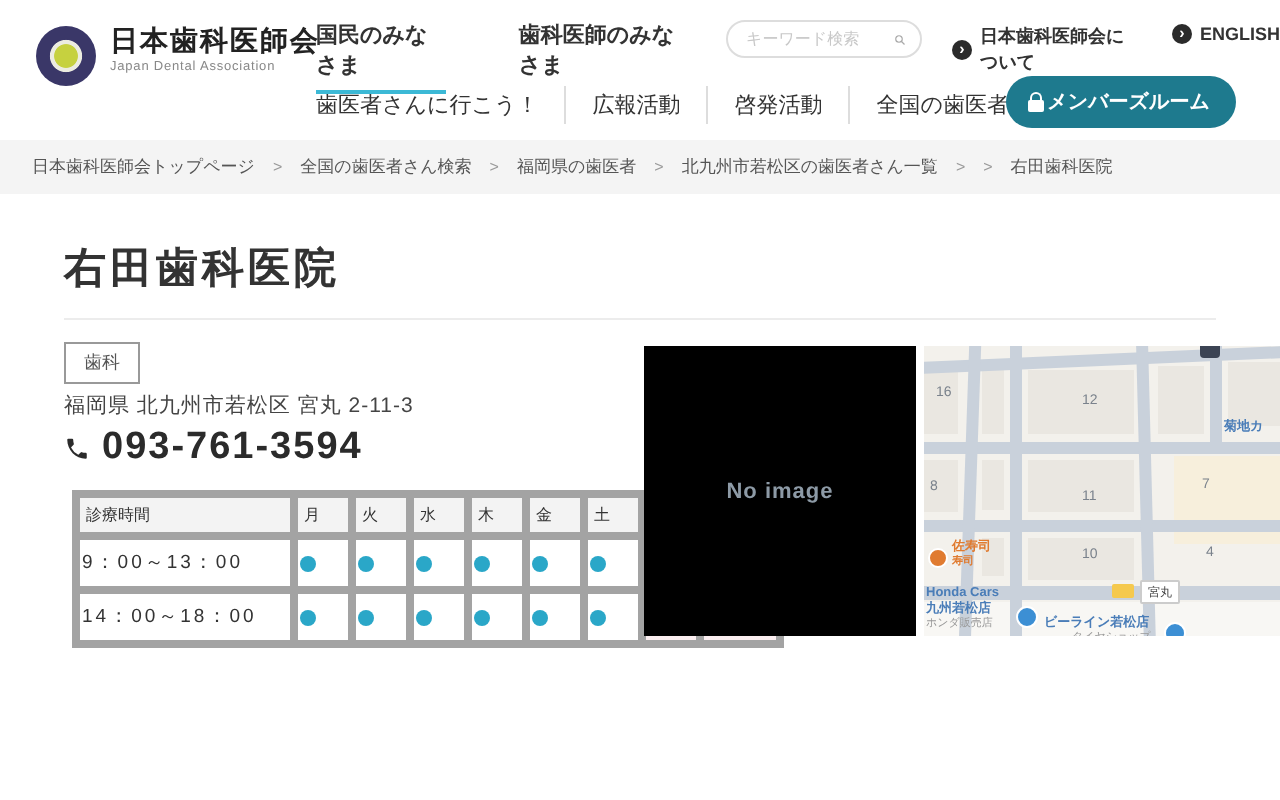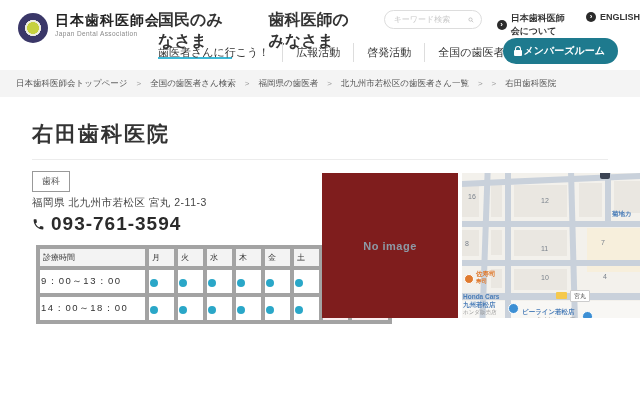--- a/index.html
+++ b/index.html
@@ -7,21 +7,21 @@
           font-family:"Liberation Sans",sans-serif;}
 
   
   .header{position:absolute;top:0;left:0;width:640px;height:70px;background:#fff;}
   .logo{position:absolute;left:18px;top:13px;display:flex;gap:7px;cursor:pointer;}
   .emblem{width:30px;height:30px;border-radius:50%;
           background:radial-gradient(circle at center,#c6d13f 0 27%,#ecece0 29% 37%,#3a3768 39% 100%);}
   .logo-t1{font-size:14px;font-weight:bold;color:#222;letter-spacing:1px;line-height:1.1;}
   .logo-t2{font-size:6.5px;color:#888;letter-spacing:.4px;margin-top:2px;}
   .top-row{position:absolute;left:158px;top:10px;display:flex;align-items:flex-start;}
-  .aud-tab{font-size:16px;font-weight:bold;color:#333;padding-bottom:5px;cursor:pointer;border-bottom:2px solid transparent;}
+  .aud-tab{font-size:11px;font-weight:bold;color:#333;padding-bottom:5px;cursor:pointer;border-bottom:2px solid transparent;}
   .aud-tab.active{border-bottom-color:#3cb9d6;}
   .aud-tab+.aud-tab{margin-left:36px;}
   .search-box{margin-left:20px;width:98px;height:19px;border:1px solid #ddd;border-radius:10px;
               display:flex;align-items:center;padding:0 7px;box-sizing:border-box;background:#fff;}
   .search-box input{border:none;outline:none;width:72px;font-size:8px;color:#555;background:transparent;font-family:inherit;}
   .search-box input::placeholder{color:#c8c8c8;}
   .util{margin-left:15px;display:flex;align-items:center;gap:4px;font-size:9px;font-weight:bold;color:#333;cursor:pointer;margin-top:2px;}
   .util-icon{width:10px;height:10px;border-radius:50%;background:#2b2b2b;color:#fff;display:flex;align-items:center;justify-content:center;flex:0 0 auto;}
   .util-icon::after{content:"›";font-size:8px;line-height:1;margin-top:-1px;}
   .main-nav{position:absolute;left:158px;top:42px;display:flex;align-items:flex-end;height:20px;}
@@ -54,21 +54,21 @@
   .hours th{background:#f3f3f3;font-size:8px;font-weight:normal;color:#333;height:17px;padding:0 3px;}
   .hours th.pink{background:#fbf2f3;}
   .hours td{height:21px;background:#fff;}
   .hours td.time{font-size:9.5px;letter-spacing:1.5px;color:#333;width:103px;}
   .hours th.day-h,.hours td.day{width:19px;}
   .hours td.closed{background:#fbeef0;color:#b5485a;font-size:8.5px;}
   .hours th.wide,.hours td.wide{width:30px;}
   .dot{display:inline-block;width:8px;height:8px;border-radius:50%;background:#2aa7c8;}
 
   
-  .no-image{position:absolute;left:322px;top:173px;width:136px;height:145px;background:#7f1d1d;
+  .no-image{position:absolute;left:322px;top:173px;width:136px;height:145px;background:#000000;
             display:flex;align-items:center;justify-content:center;}
   .no-image span{font-size:11px;font-weight:bold;color:#8d9aa6;letter-spacing:.5px;}
 
   
   .map{position:absolute;left:462px;top:173px;width:178px;height:145px;background:#f3f1ec;overflow:hidden;cursor:grab;}
   .blk{position:absolute;background:#eae7e1;}
   .blk.white{background:#f8f7f4;}
   .beige{position:absolute;background:#f7efdc;left:125px;top:55px;width:53px;height:44px;}
   .road{position:absolute;background:#c9d1db;}
   .road.h{height:6px;width:192px;left:-7px;}

